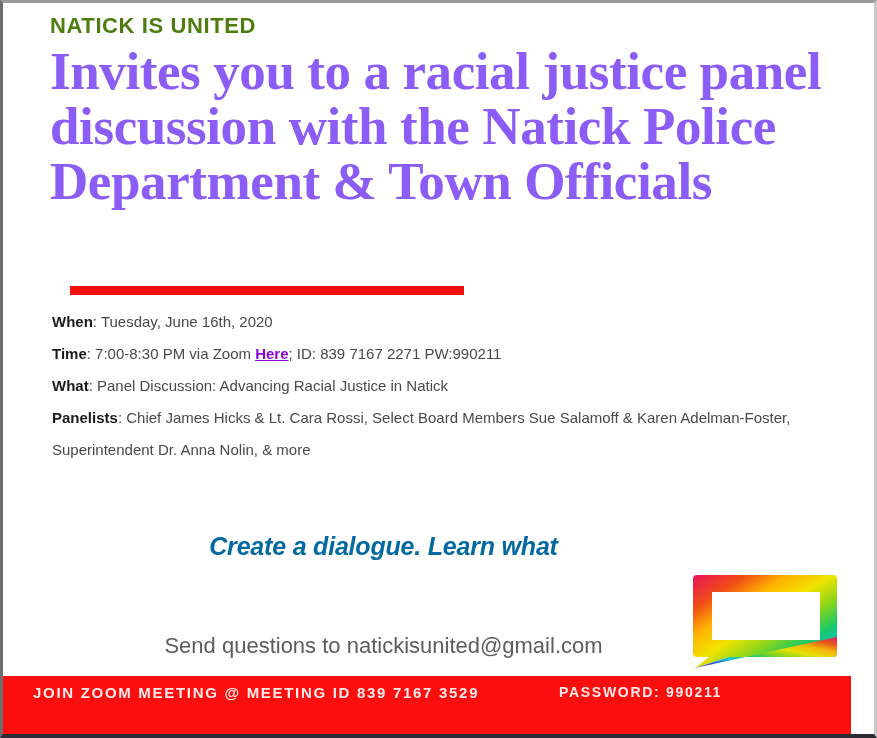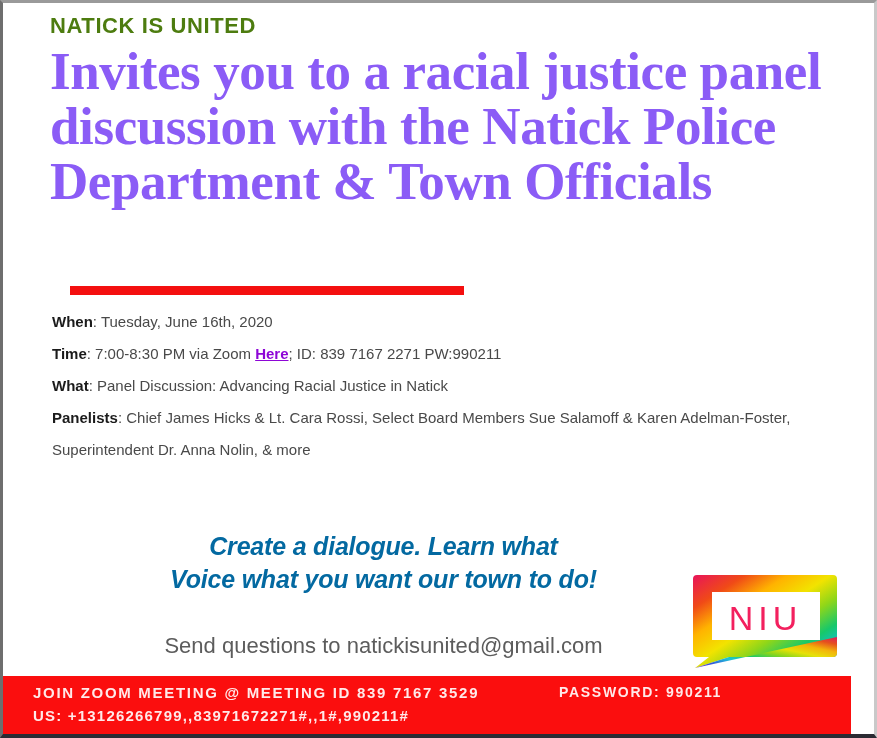--- a/index.html
+++ b/index.html
@@ -216,21 +216,20 @@
     </div>
 
     <div class="row">
       <b>Panelists</b><span>: Chief James Hicks &amp; Lt. Cara Rossi, Select Board Members Sue Salamoff &amp; Karen Adelman-Foster, Superintendent Dr. Anna Nolin, &amp; more</span>
     </div>
 
   </div>
 
   <div class="tagline">
     <span class="l1">Create a dialogue. Learn what</span>
-    <span class="l3">Voice what you want our town to do!</span>
   </div>
 
   <div class="send-questions">Send questions to natickisunited@gmail.com</div>
 
   <div class="logo">
     <svg class="logo-bubble" viewBox="0 0 152 100">
       <defs>
         <linearGradient id="rainbow" x1="0%" y1="100%" x2="100%" y2="0%">
           <stop offset="0%" stop-color="#7b24c9"></stop>
           <stop offset="13%" stop-color="#2b4fd8"></stop>
@@ -250,22 +249,20 @@
           <stop offset="62%" stop-color="#8fd619"></stop>
           <stop offset="76%" stop-color="#17c86a"></stop>
           <stop offset="88%" stop-color="#11bfd6"></stop>
           <stop offset="100%" stop-color="#2b4fd8"></stop>
         </linearGradient>
       </defs>
       <path d="M10,6 L146,6 Q150,6 150,10 L150,84 Q150,88 146,88 L42,88 L8,99 L22,88 L10,88 Q6,88 6,84 L6,10 Q6,6 10,6 Z" fill="url(#rainbow2)"></path>
       <path d="M8,99 L42,88 L146,88 Q150,88 150,84 L150,68 L8,99 Z" fill="url(#rainbow)" opacity="0.95"></path>
       <rect x="25" y="23" width="108" height="48" fill="#ffffff"></rect>
     </svg>
-    <div class="logo-text">NIU</div>
   </div>
 
   <div class="footer-bar">
     <div class="footer-line1">JOIN ZOOM MEETING @ MEETING ID 839 7167 3529</div>
     <div class="footer-pass">PASSWORD: 990211</div>
-    <div class="footer-line2">US: +13126266799,,83971672271#,,1#,990211#</div>
   </div>
 
 </div>
 
 </body></html>

